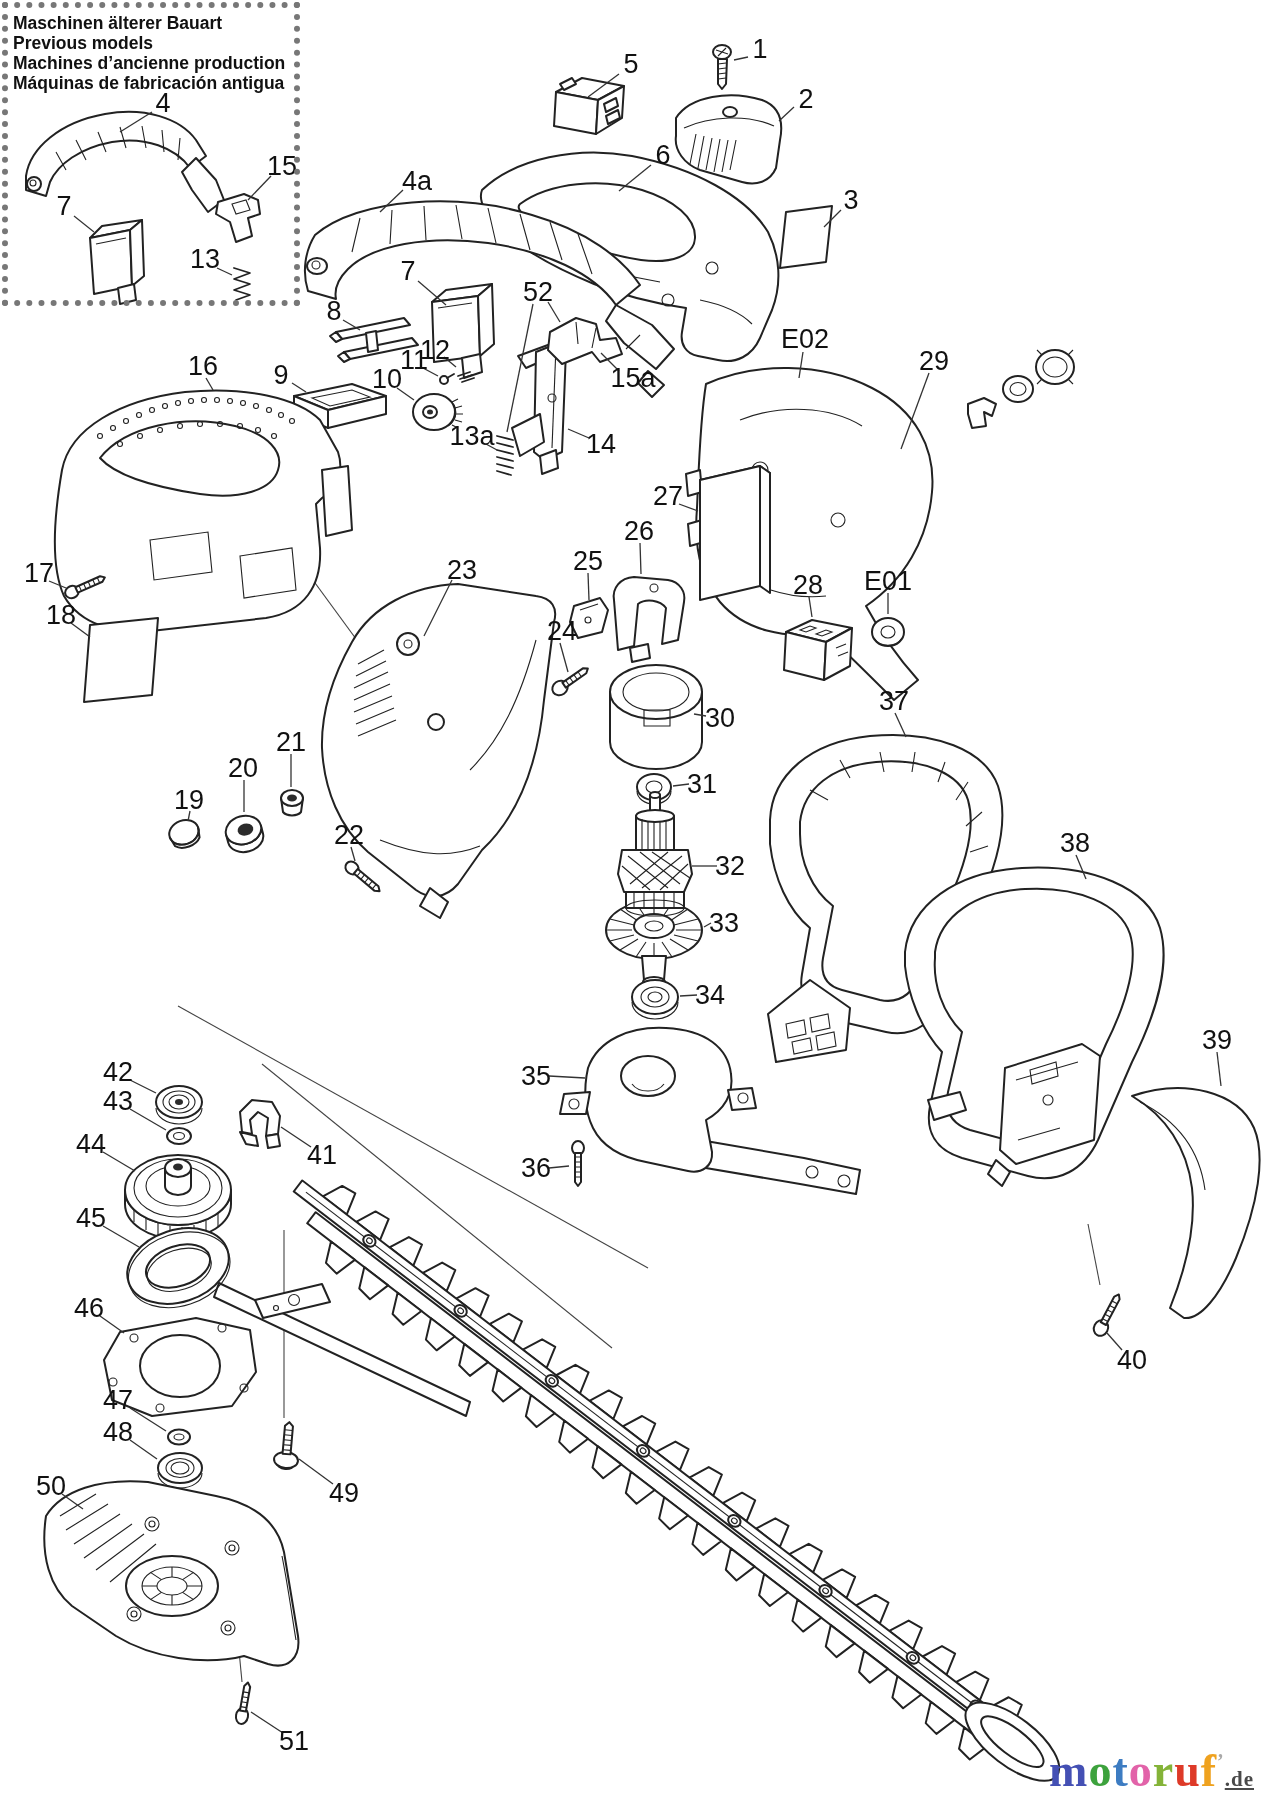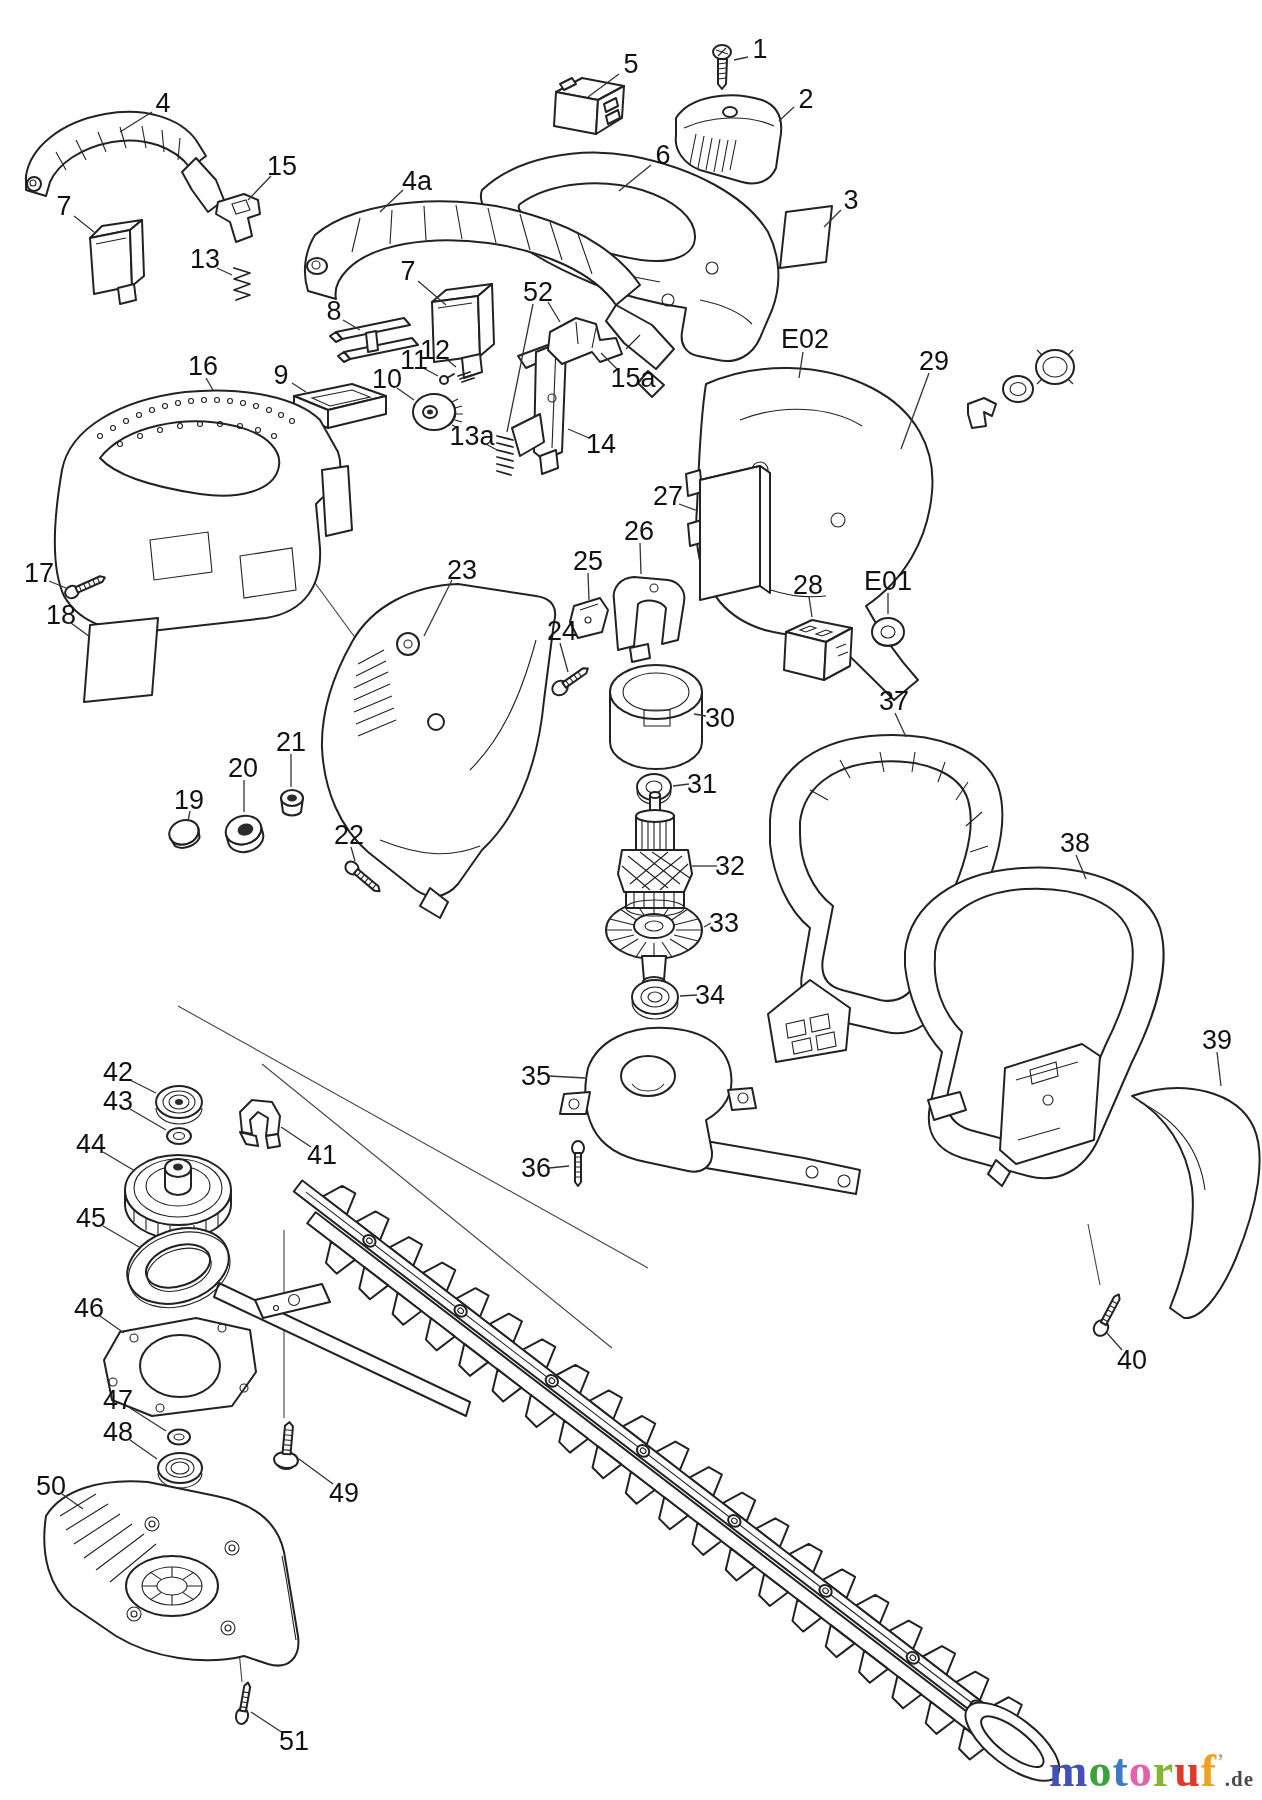--- a/index.html
+++ b/index.html
@@ -13,21 +13,21 @@
   .d{fill:#2b2b2b;stroke:none;}
   .lbl{font:27px "Liberation Sans",sans-serif;fill:#111;}
   .ld{stroke:#333;stroke-width:1.3;fill:none;}
   .al{stroke:#444;stroke-width:1.1;fill:none;}
   .inset{position:absolute;left:2px;top:2px;width:286px;height:292px;
          border:6px dotted #777;pointer-events:none;}
   .inset-text{padding:5px 0 0 5px;font-weight:bold;font-size:17.5px;line-height:1.15;color:#111;}
   .watermark{position:absolute;right:8px;bottom:6px;font-family:"Liberation Serif",serif;
              font-weight:bold;font-size:46px;line-height:1;letter-spacing:1px;}
   .wm-tick{font-size:20px;vertical-align:18px;}
-  .wm-suffix{font-size:21px;font-weight:bold;}
+  .wm-suffix{font-size:21px;font-weight:bold;text-decoration:underline;}
 </style>
 </head>
 <body>
 
 <div class="stage">
 
 <svg width="1262" height="1800" viewBox="0 0 1262 1800">
 
   <g id="assembly-lines">
         <line x1="178" y1="1006" x2="648" y2="1268" class="al"></line>
@@ -706,18 +706,26 @@
           <line x1="62" y1="1494" x2="83" y2="1509" class="ld"></line>
           <text x="51" y="1486" class="lbl" text-anchor="middle" dominant-baseline="central">50</text>
         </g>
         <g>
           <line x1="283" y1="1733" x2="251" y2="1712" class="ld"></line>
           <text x="294" y="1741" class="lbl" text-anchor="middle" dominant-baseline="central">51</text>
         </g>
       </g>
 </svg>
 
+<div class="inset">
+  <div class="inset-text">
+    <div>Maschinen älterer Bauart</div>
+    <div>Previous models</div>
+    <div>Machines d’ancienne production</div>
+    <div>Máquinas de fabricación antigua</div>
+  </div>
+</div>
 
 <div class="watermark">
   <span id="wm-letters"><span style="color: rgb(68, 80, 180);">m</span><span style="color: rgb(61, 162, 61);">o</span><span style="color: rgb(61, 124, 194);">t</span><span style="color: rgb(226, 99, 169);">o</span><span style="color: rgb(132, 179, 56);">r</span><span style="color: rgb(222, 58, 40);">u</span><span style="color: rgb(239, 162, 31);">f</span></span><span id="wm-tick" class="wm-tick" style="color: rgb(169, 169, 169);">’</span><span id="wm-suffix" class="wm-suffix" style="color: rgb(74, 74, 74);">.de</span>
 </div>
 
 </div>
 
 </body></html>

